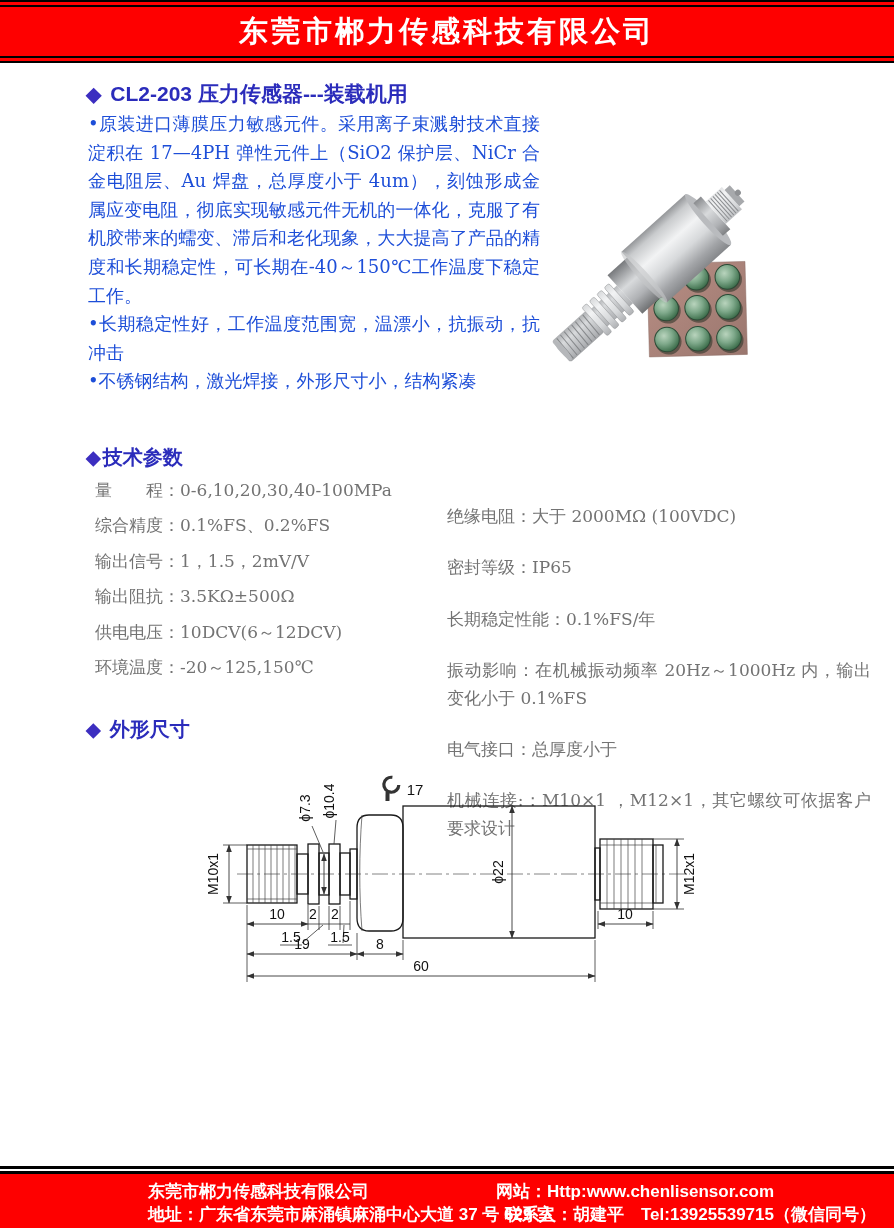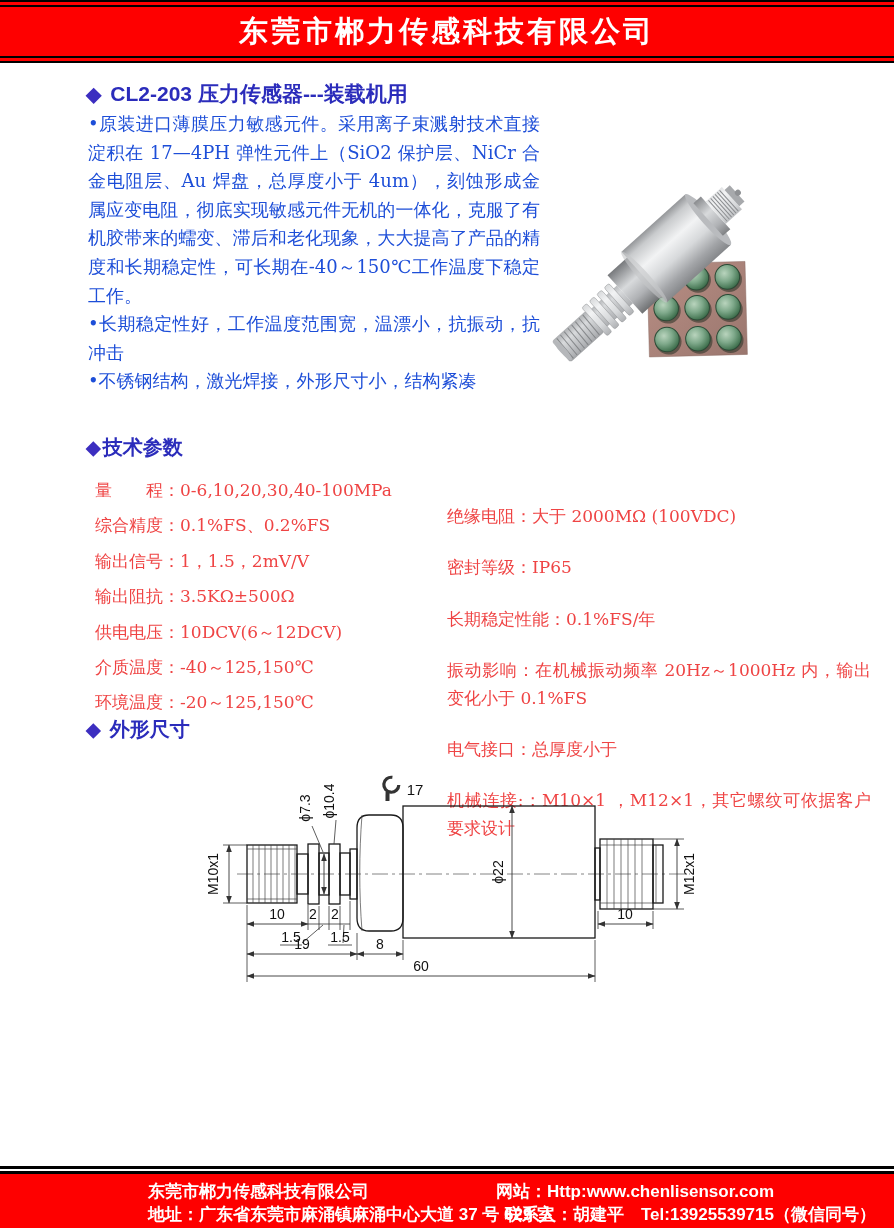--- a/index.html
+++ b/index.html
@@ -9,32 +9,32 @@
   .hdr{position:absolute;top:0;left:0;right:0;}
   .rule-k{height:2px;background:#000;}
   .rule-r{height:3px;background:#fe0000;}
   .hdr-band{height:49px;background:#fe0000;color:#fff;text-align:center;
             font-weight:bold;font-size:29px;line-height:49px;letter-spacing:3px;
             font-family:"Liberation Sans",sans-serif;}
   
   .sec-head{position:absolute;color:#2b2cbb;font-weight:bold;
             font-family:"Liberation Sans",sans-serif;white-space:nowrap;}
   .prod-title{left:86px;top:80px;font-size:21px;}
-  .spec-head{left:86px;top:434px;font-size:20px;}
+  .spec-head{left:86px;top:444px;font-size:20px;}
   .dims-head{left:86px;top:716px;font-size:20px;}
   .diamond{color:#3c2ec0;margin-right:9px;font-size:0.95em;}
   .spec-head .diamond{margin-right:2px;}
   
   .bullets{position:absolute;left:88px;top:110px;width:452px;
            font-family:"DejaVu Serif",serif;font-size:18px;line-height:28.6px;
            color:#1d4ed8;text-align:justify;}
   .bullets p{margin:0;}
   
   .spec-cols{position:absolute;left:95px;top:479px;width:784px;display:flex;
-             font-family:"DejaVu Serif",serif;color:#ef4444;}
+             font-family:"DejaVu Serif",serif;color:#737373;}
   .spec-cols ul{list-style:none;margin:0;padding:0;}
   .spec-left{width:352px;}
   .spec-left li{font-size:17px;line-height:23px;margin-bottom:12.4px;white-space:nowrap;}
   .spec-right{width:424px;margin-left:8px;}
   .spec-right li{font-size:17px;line-height:27.4px;text-align:justify;margin-top:24px;}
   
   .photos-svg{position:absolute;left:527px;top:146px;}
   .drawing-svg{position:absolute;left:185px;top:768px;}
   .drawing-svg text{font-family:"Liberation Sans",sans-serif;fill:#111;}
   
@@ -171,21 +171,20 @@
     <span class="diamond">◆</span><span>技术参数</span>
   </div>
 
   <div class="spec-cols">
     <ul class="spec-left">
       <li><span>量　　程：</span><span>0-6,10,20,30,40-100MPa</span></li>
       <li><span>综合精度：</span><span>0.1%FS、0.2%FS</span></li>
       <li><span>输出信号：</span><span>1，1.5，2mV/V</span></li>
       <li><span>输出阻抗：</span><span>3.5KΩ±500Ω</span></li>
       <li><span>供电电压：</span><span>10DCV(6～12DCV)</span></li>
-      <li><span>介质温度：</span><span>-40～125,150℃</span></li>
       <li><span>环境温度：</span><span>-20～125,150℃</span></li>
     </ul>
     <ul class="spec-right">
       <li><span>绝缘电阻：</span><span>大于 2000MΩ (100VDC)</span></li>
       <li><span>密封等级：</span><span>IP65</span></li>
       <li><span>长期稳定性能：</span><span>0.1%FS/年</span></li>
       <li><span>振动影响：</span><span>在机械振动频率 20Hz～1000Hz 内，输出变化小于 0.1%FS</span></li>
       <li><span>电气接口：</span><span>总厚度小于</span></li>
       <li><span>机械连接:：</span><span>M10×1 ，M12×1，其它螺纹可依据客户要求设计</span></li>
     </ul>

